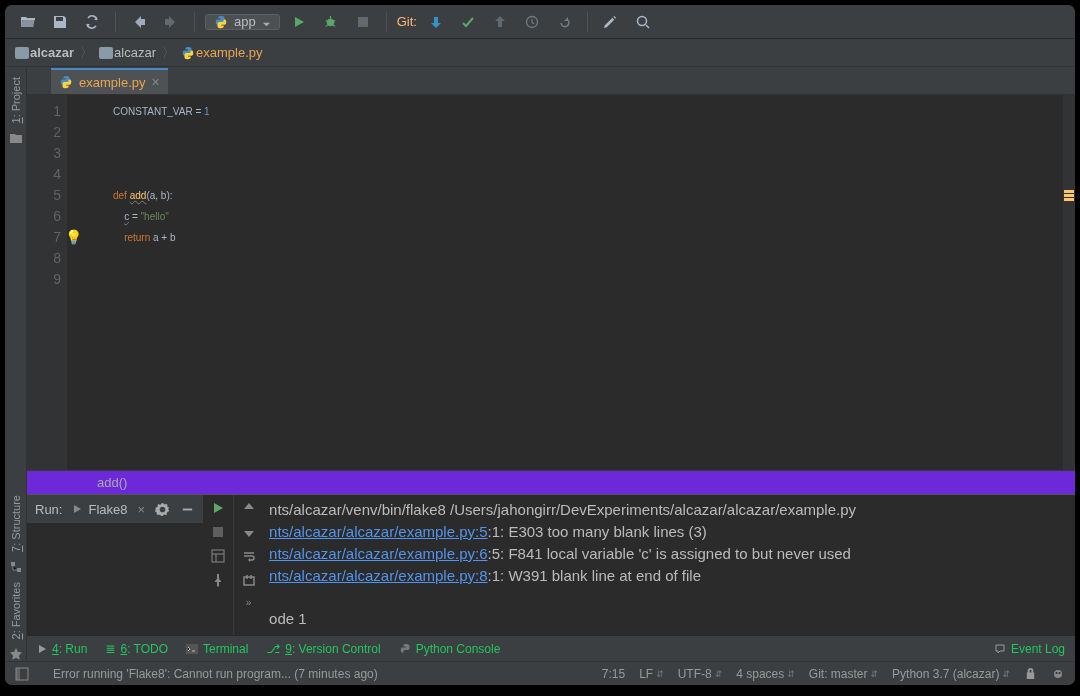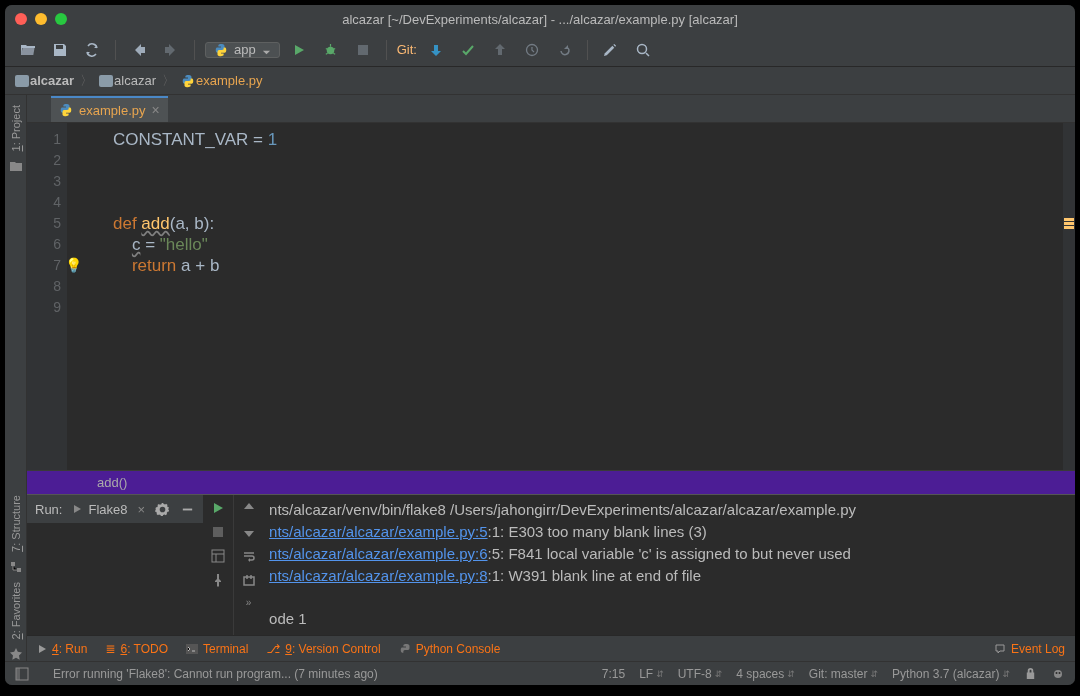--- a/index.html
+++ b/index.html
@@ -37,67 +37,59 @@
 
 .tabs{background:#3c3f41;height:28px;display:flex;align-items:flex-end;border-bottom:1px solid #323232;padding-left:24px}
 .tab{background:#4e5254;height:26px;display:flex;align-items:center;padding:0 8px;gap:6px;border-top:2px solid #4a88c7;font-size:13px;color:#e8a54f}
 .tab .pyico{width:14px;height:14px}
 .tab .close{color:#888;font-size:14px;cursor:pointer}
 
 
 .editor{flex:1;display:flex;background:#2b2b2b;min-height:0;position:relative}
 .lngut{width:40px;background:#313335;text-align:right;padding:6px 6px 0 0;color:#606366;font-family:Menlo,monospace;font-size:14px;line-height:21px;position:relative}
 .lightbulb{position:absolute;right:-16px;top:132px;color:#ffc66d;font-size:14px}
-.code{flex:1;padding:6px 0 0 46px;font-family:Menlo,monospace;font-size:17px;line-height:21px;white-space:pre}
+.code{flex:1;padding:6px 0 0 46px;font-family:Menlo,monospace;font-size:10px;line-height:21px;white-space:pre}
 .kw{color:#cc7832}.str{color:#6a8759}.fn{color:#ffc66d}.num{color:#6897bb}.param{color:#a9b7c6}
 .underline{text-decoration-line:underline;text-decoration-color:#808080;text-decoration-style:wavy}
 .editor-scroll{position:absolute;right:0;top:0;width:12px;height:100%;background:#313335}
 .marker{width:10px;height:3px;margin:1px;background:#ffc66d}
 
 
-.bc2{background:#4c1d95;height:24px;display:flex;align-items:center;padding-left:70px;font-size:13px;color:#aaa;border-top:1px solid #3a3a3a}
+.bc2{background:#6d28d9;height:24px;display:flex;align-items:center;padding-left:70px;font-size:13px;color:#aaa;border-top:1px solid #3a3a3a}
 
 
 .runpanel{background:#2b2b2b;display:flex;flex-direction:row;border-top:1px solid #555}
 .runhead{height:28px;background:#3c3f41;display:flex;align-items:center;padding:0 8px;gap:10px;color:#bbb}
 .runhead .right{margin-left:auto;display:flex;gap:10px;align-items:center}
 .runtab{display:flex;align-items:center;gap:6px}
 .runbody{display:flex;min-height:140px}
 .runtools{width:30px;display:flex;flex-direction:column;align-items:center;padding-top:6px;gap:10px;color:#888}
 .runtools2{width:30px;display:flex;flex-direction:column;align-items:center;padding-top:6px;gap:10px;color:#888;border-left:1px solid #3a3a3a}
 .console{flex:1;font-family:Menlo,monospace;font-size:15px;line-height:21px;padding:4px 6px;white-space:pre;overflow:hidden;color:#bbb}
 .console .link{color:#5394ec;text-decoration:underline}
 
 
-.bottombar{background:#3c3f41;height:26px;display:flex;align-items:center;padding:0 10px;gap:18px;border-top:1px solid #282828;color:#f97316;font-size:12px}
+.bottombar{background:#3c3f41;height:26px;display:flex;align-items:center;padding:0 10px;gap:18px;border-top:1px solid #282828;color:#22c55e;font-size:12px}
 .bottombar .btn{display:flex;align-items:center;gap:5px;cursor:pointer}
 .bottombar .right{margin-left:auto}
 
 
 .statusbar{background:#3c3f41;height:24px;display:flex;align-items:center;padding:0 10px;gap:24px;border-top:1px solid #323232;color:#999;font-size:12px}
 .statusbar .seg{display:flex;align-items:center;gap:3px}
 .statusbar .right{margin-left:auto;display:flex;gap:14px;align-items:center}
 .caret-updown{font-size:9px;color:#777}
 
 svg{display:block}
 .pyico svg{width:14px;height:14px}
 </style>
 </head>
 <body>
 
 <div class="win">
 
-  <div class="titlebar">
-    <div class="traffic">
-      <div class="dot red"></div>
-      <div class="dot yellow"></div>
-      <div class="dot green"></div>
-    </div>
-    <div class="titlebar-title">alcazar [~/DevExperiments/alcazar] - .../alcazar/example.py [alcazar]</div>
-  </div>
 
   <div class="toolbar">
     <div class="tbtn">
         <svg width="16" height="16" viewBox="0 0 16 16">
           <path fill="#a9b7c6" d="M1 3h5l1 1h8v2H2l-.5 7H1z"></path>
           <path fill="#a9b7c6" d="M2.5 6h12l-1.2 7H1.3z" opacity=".7"></path>
         </svg>
       </div>
     <div class="tbtn">
         <svg width="16" height="16" viewBox="0 0 16 16">

